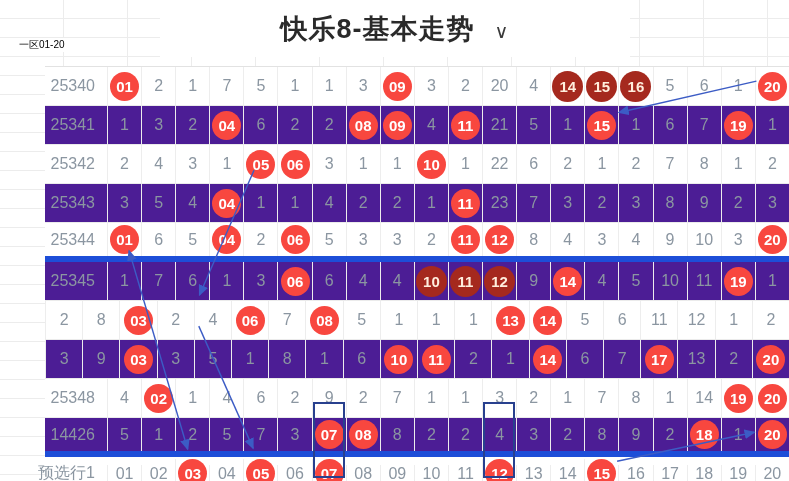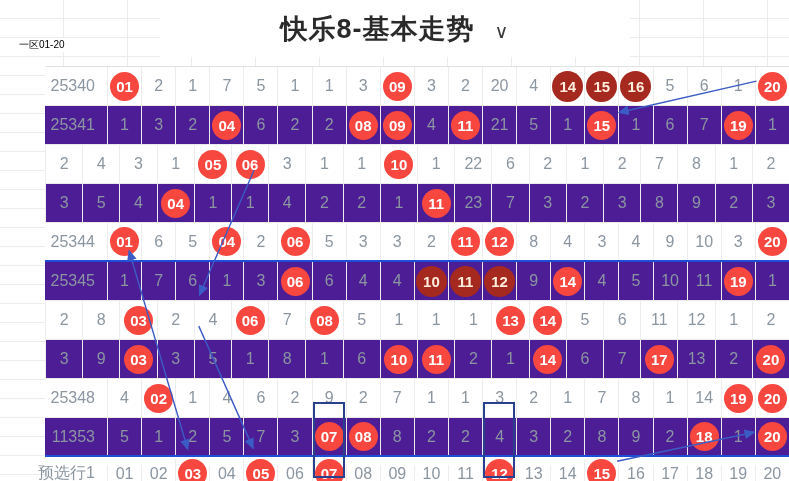--- a/index.html
+++ b/index.html
@@ -21,21 +21,21 @@
   .zone-label {
     position:absolute; left:16px; top:38px; font-size:10px; font-weight:400;
     color:#000; background:#fff; padding:0 3px; z-index:3;
   }
   .trend-table {
     position:absolute; left:45px; top:58px; width:744px; height:423px;
     background:#fff; border-top:1px solid #e2e2e2; z-index:1;margin-top:8px;
   }
   .row { display:flex; height:39px; box-sizing:border-box; border-bottom:1px solid #ebebeb; }
   .row.alt { background:#4c1d95; }
-  .row.sep { border-bottom:2px solid #1d4ed8; }
+  .row.sep { border-bottom:6px solid #1d4ed8; }
   .row.last { height:33px; border-bottom:none;align-items:center; }
   .row-label {
     width:62px; box-sizing:border-box; display:flex; align-items:center;
     justify-content:flex-end; padding-right:12px;
     color:var(--miss); font-size:16px; white-space:nowrap;
   }
   .cell {
     flex:1; display:flex; align-items:center; justify-content:center;
     border-left:1px solid #ededed; color:var(--miss); font-size:16px;
   }
@@ -125,20 +125,21 @@
       </div>
       <div class="cell">1</div>
       <div class="cell">6</div>
       <div class="cell">7</div>
       <div class="cell">
         <span class="ball">19</span>
       </div>
       <div class="cell">1</div>
     </div>
     <div class="row">
+      <div class="row-label">25342</div>
       <div class="cell">2</div>
       <div class="cell">4</div>
       <div class="cell">3</div>
       <div class="cell">1</div>
       <div class="cell">
         <span class="ball">05</span>
       </div>
       <div class="cell">
         <span class="ball">06</span>
       </div>
@@ -153,20 +154,21 @@
       <div class="cell">6</div>
       <div class="cell">2</div>
       <div class="cell">1</div>
       <div class="cell">2</div>
       <div class="cell">7</div>
       <div class="cell">8</div>
       <div class="cell">1</div>
       <div class="cell">2</div>
     </div>
     <div class="row alt">
+      <div class="row-label">25343</div>
       <div class="cell">3</div>
       <div class="cell">5</div>
       <div class="cell">4</div>
       <div class="cell">
         <span class="ball">04</span>
       </div>
       <div class="cell">1</div>
       <div class="cell">1</div>
       <div class="cell">4</div>
       <div class="cell">2</div>
@@ -344,21 +346,21 @@
       <div class="cell">1</div>
       <div class="cell">14</div>
       <div class="cell">
         <span class="ball">19</span>
       </div>
       <div class="cell">
         <span class="ball">20</span>
       </div>
     </div>
     <div class="row alt sep">
-      <div class="row-label">11353</div>
+      <div class="row-label">14426</div>
       <div class="cell">5</div>
       <div class="cell">1</div>
       <div class="cell">2</div>
       <div class="cell">5</div>
       <div class="cell">7</div>
       <div class="cell">3</div>
       <div class="cell">
         <span class="ball">07</span>
       </div>
       <div class="cell">

